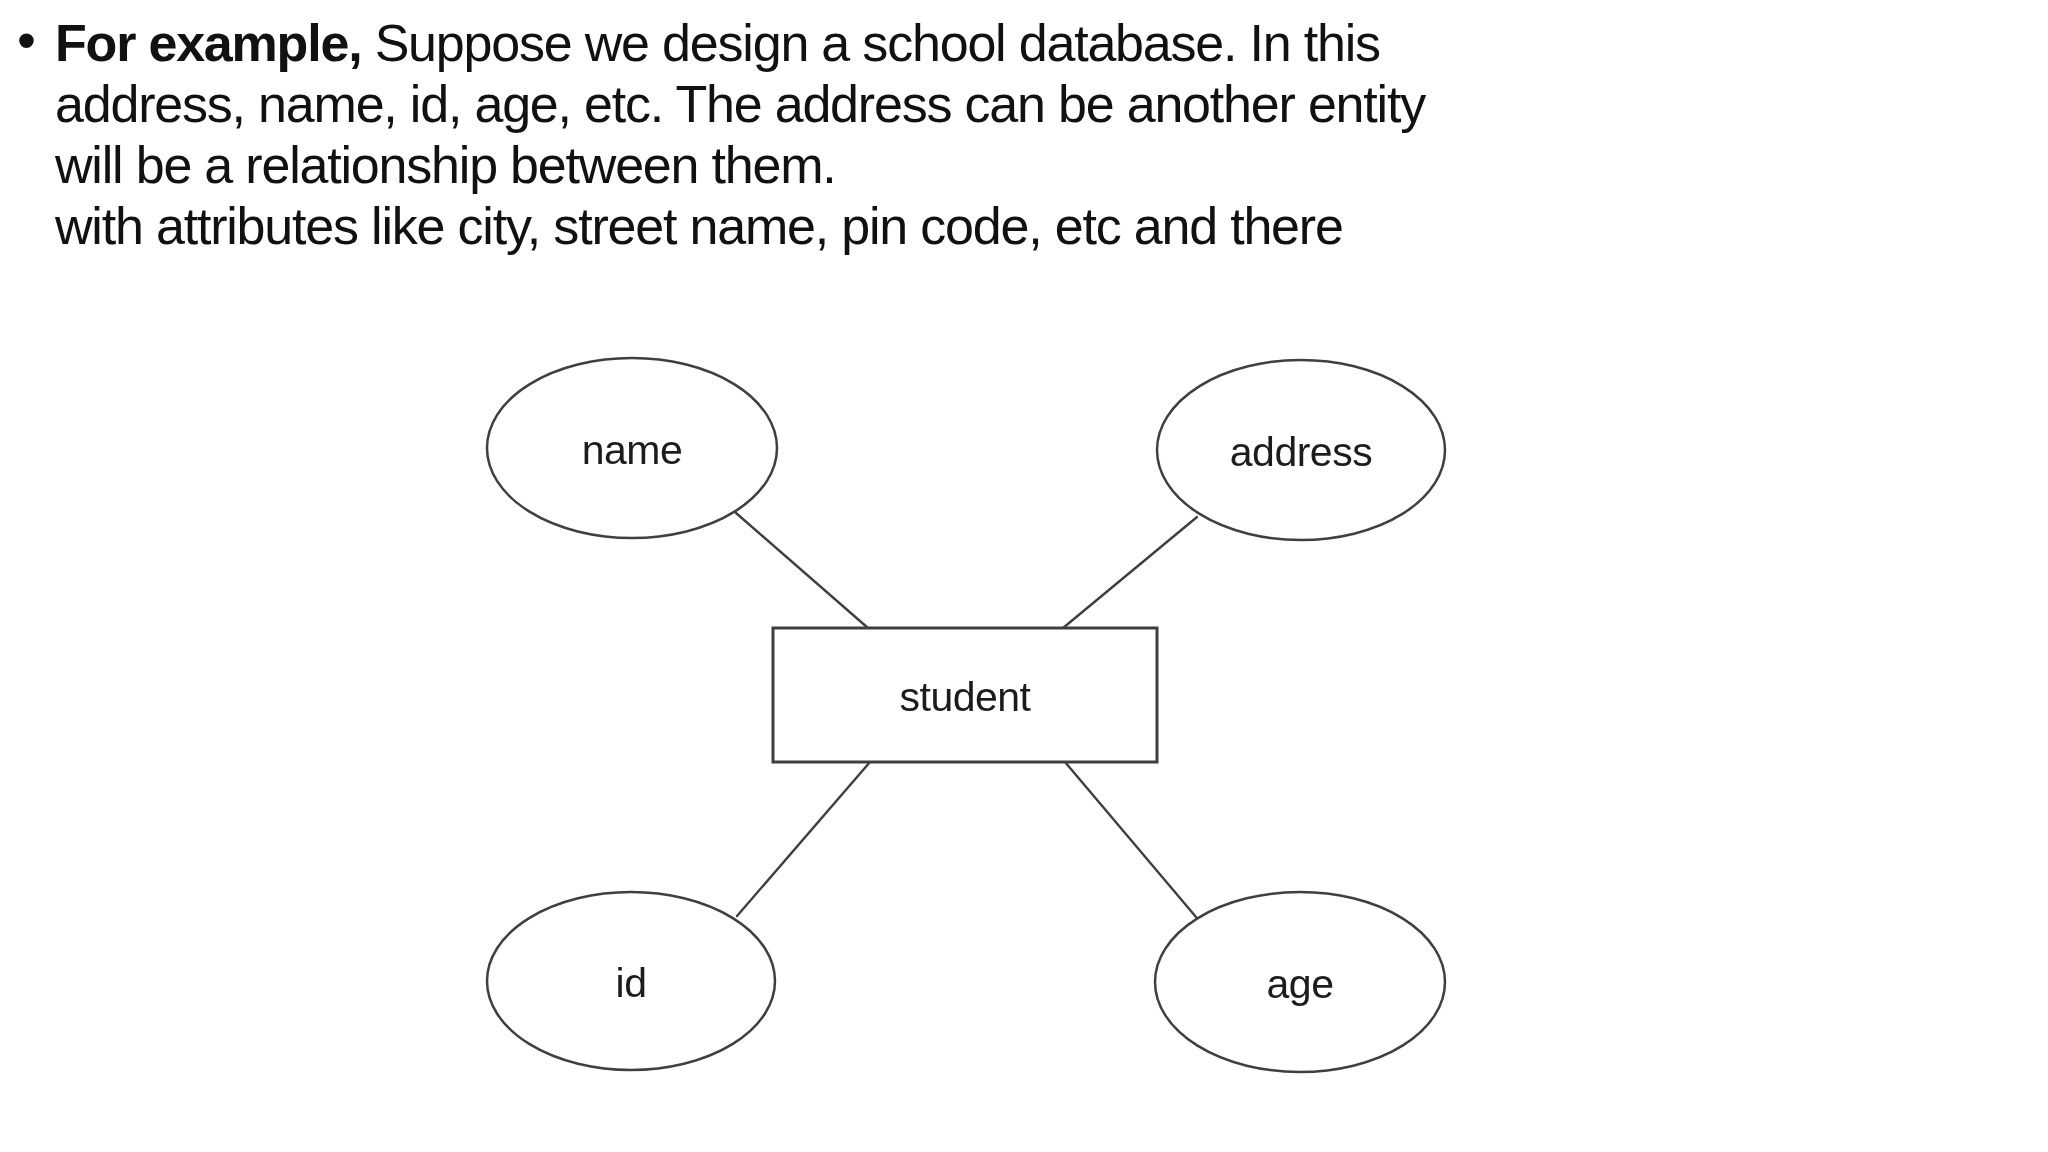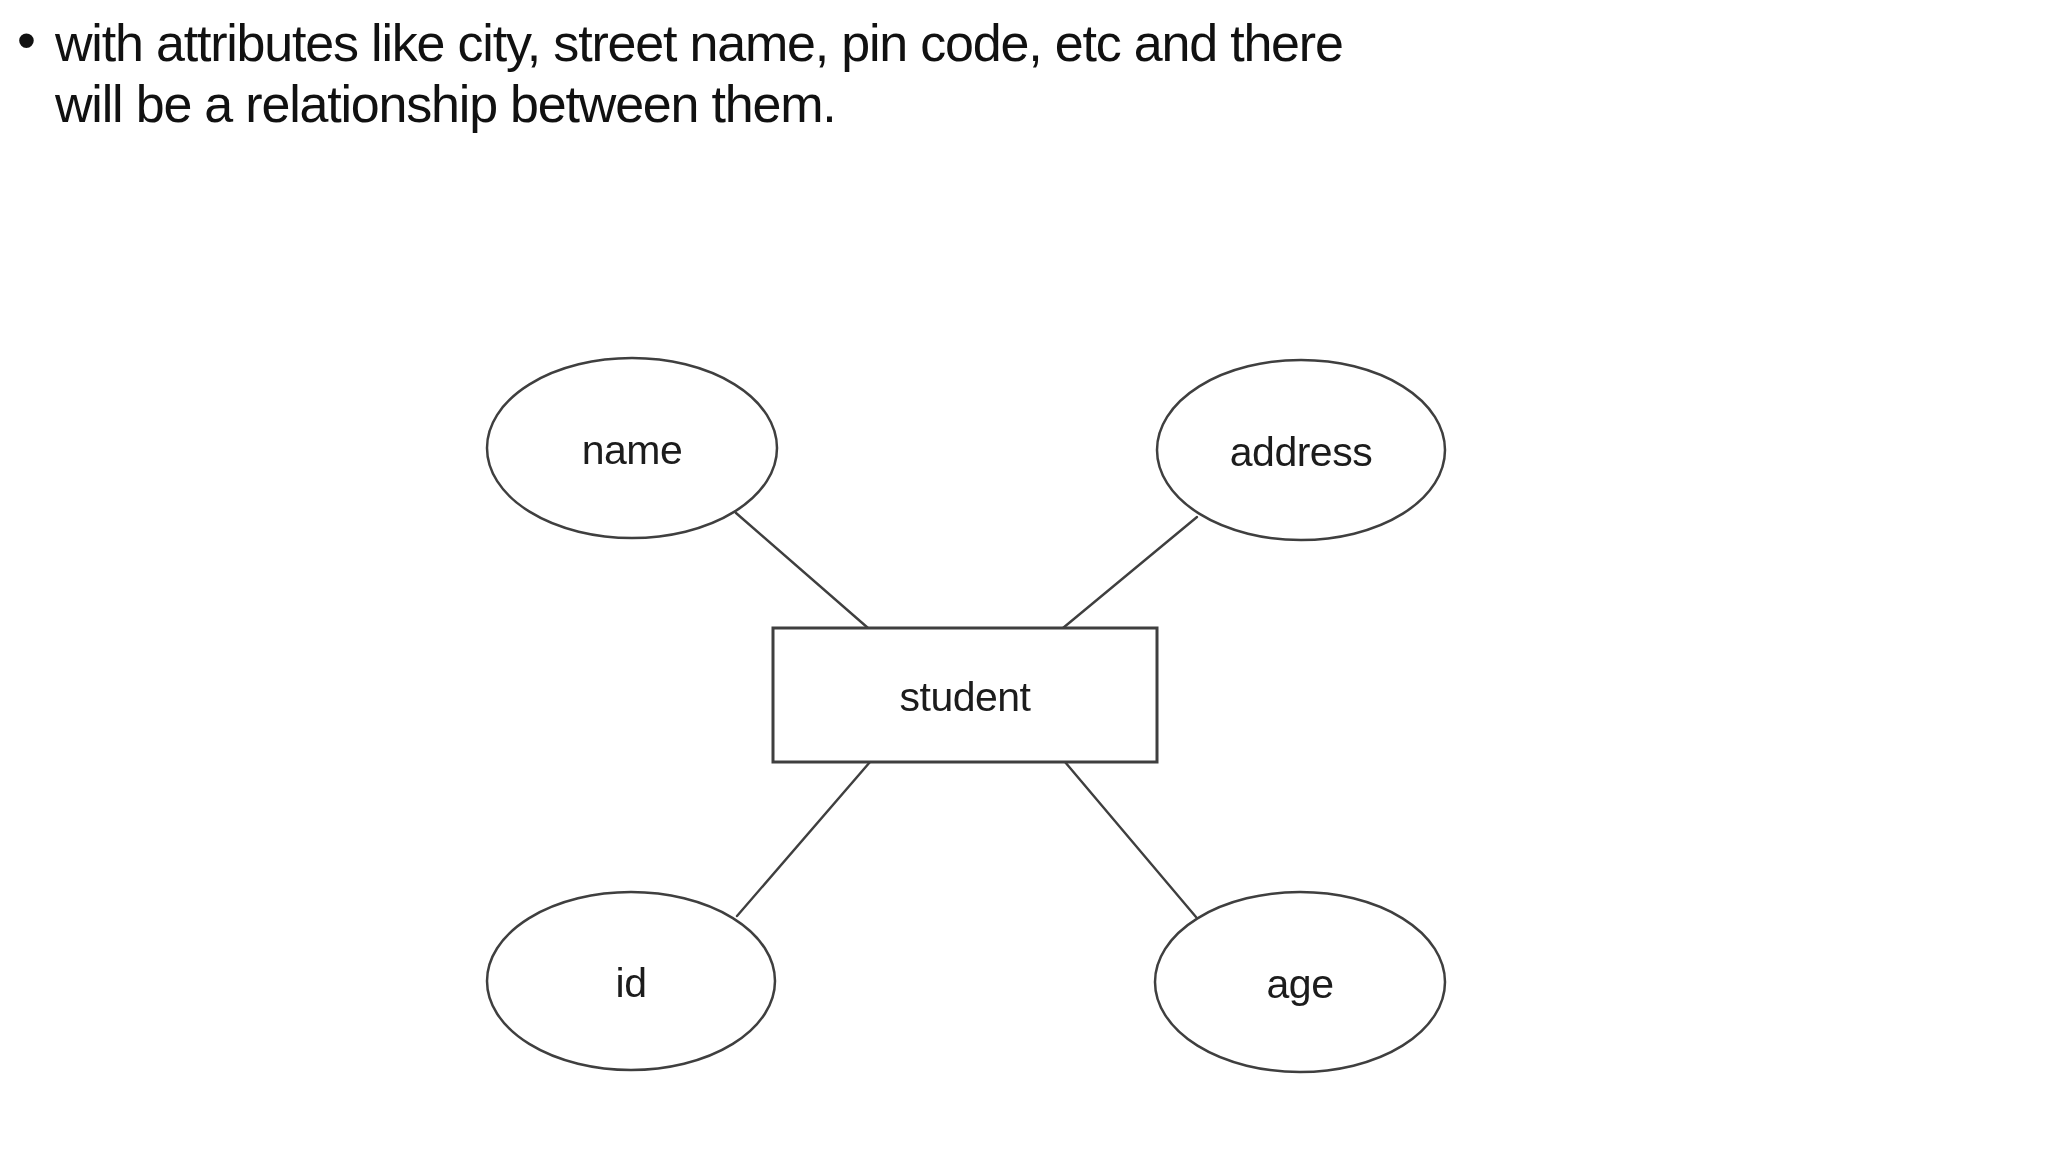--- a/index.html
+++ b/index.html
@@ -59,22 +59,24 @@
     dominant-baseline: central;
   }
 </style>
 </head>
 <body>
 
 <div class="slide">
 
   <div class="para">
     <span class="bullet">•</span>
+    <div class="line"><span class="bold-lead">For example,</span><span> Suppose we design a school database. In this</span></div>
+    <div class="line">address, name, id, age, etc. The address can be another entity</div>
+    <div class="line">will be a relationship between them.</div>
     <div class="line">with attributes like city, street name, pin code, etc and there</div>
-    <div class="line">will be a relationship between them.</div>
   </div>
 
   <svg class="diagram-svg" viewBox="0 0 2048 1152">
 
     <line class="connector" x1="736" y1="513" x2="868" y2="628" stroke-width="2.4" stroke="#3f3f3f"></line>
     <line class="connector" x1="1197" y1="517" x2="1063" y2="628" stroke-width="2.4" stroke="#3f3f3f"></line>
     <line class="connector" x1="870" y1="762" x2="737" y2="916" stroke-width="2.4" stroke="#3f3f3f"></line>
     <line class="connector" x1="1065" y1="762" x2="1196" y2="917" stroke-width="2.4" stroke="#3f3f3f"></line>
 
     <ellipse class="shape" cx="632" cy="448" rx="145" ry="90" stroke-width="2.5" stroke="#3f3f3f"></ellipse>

